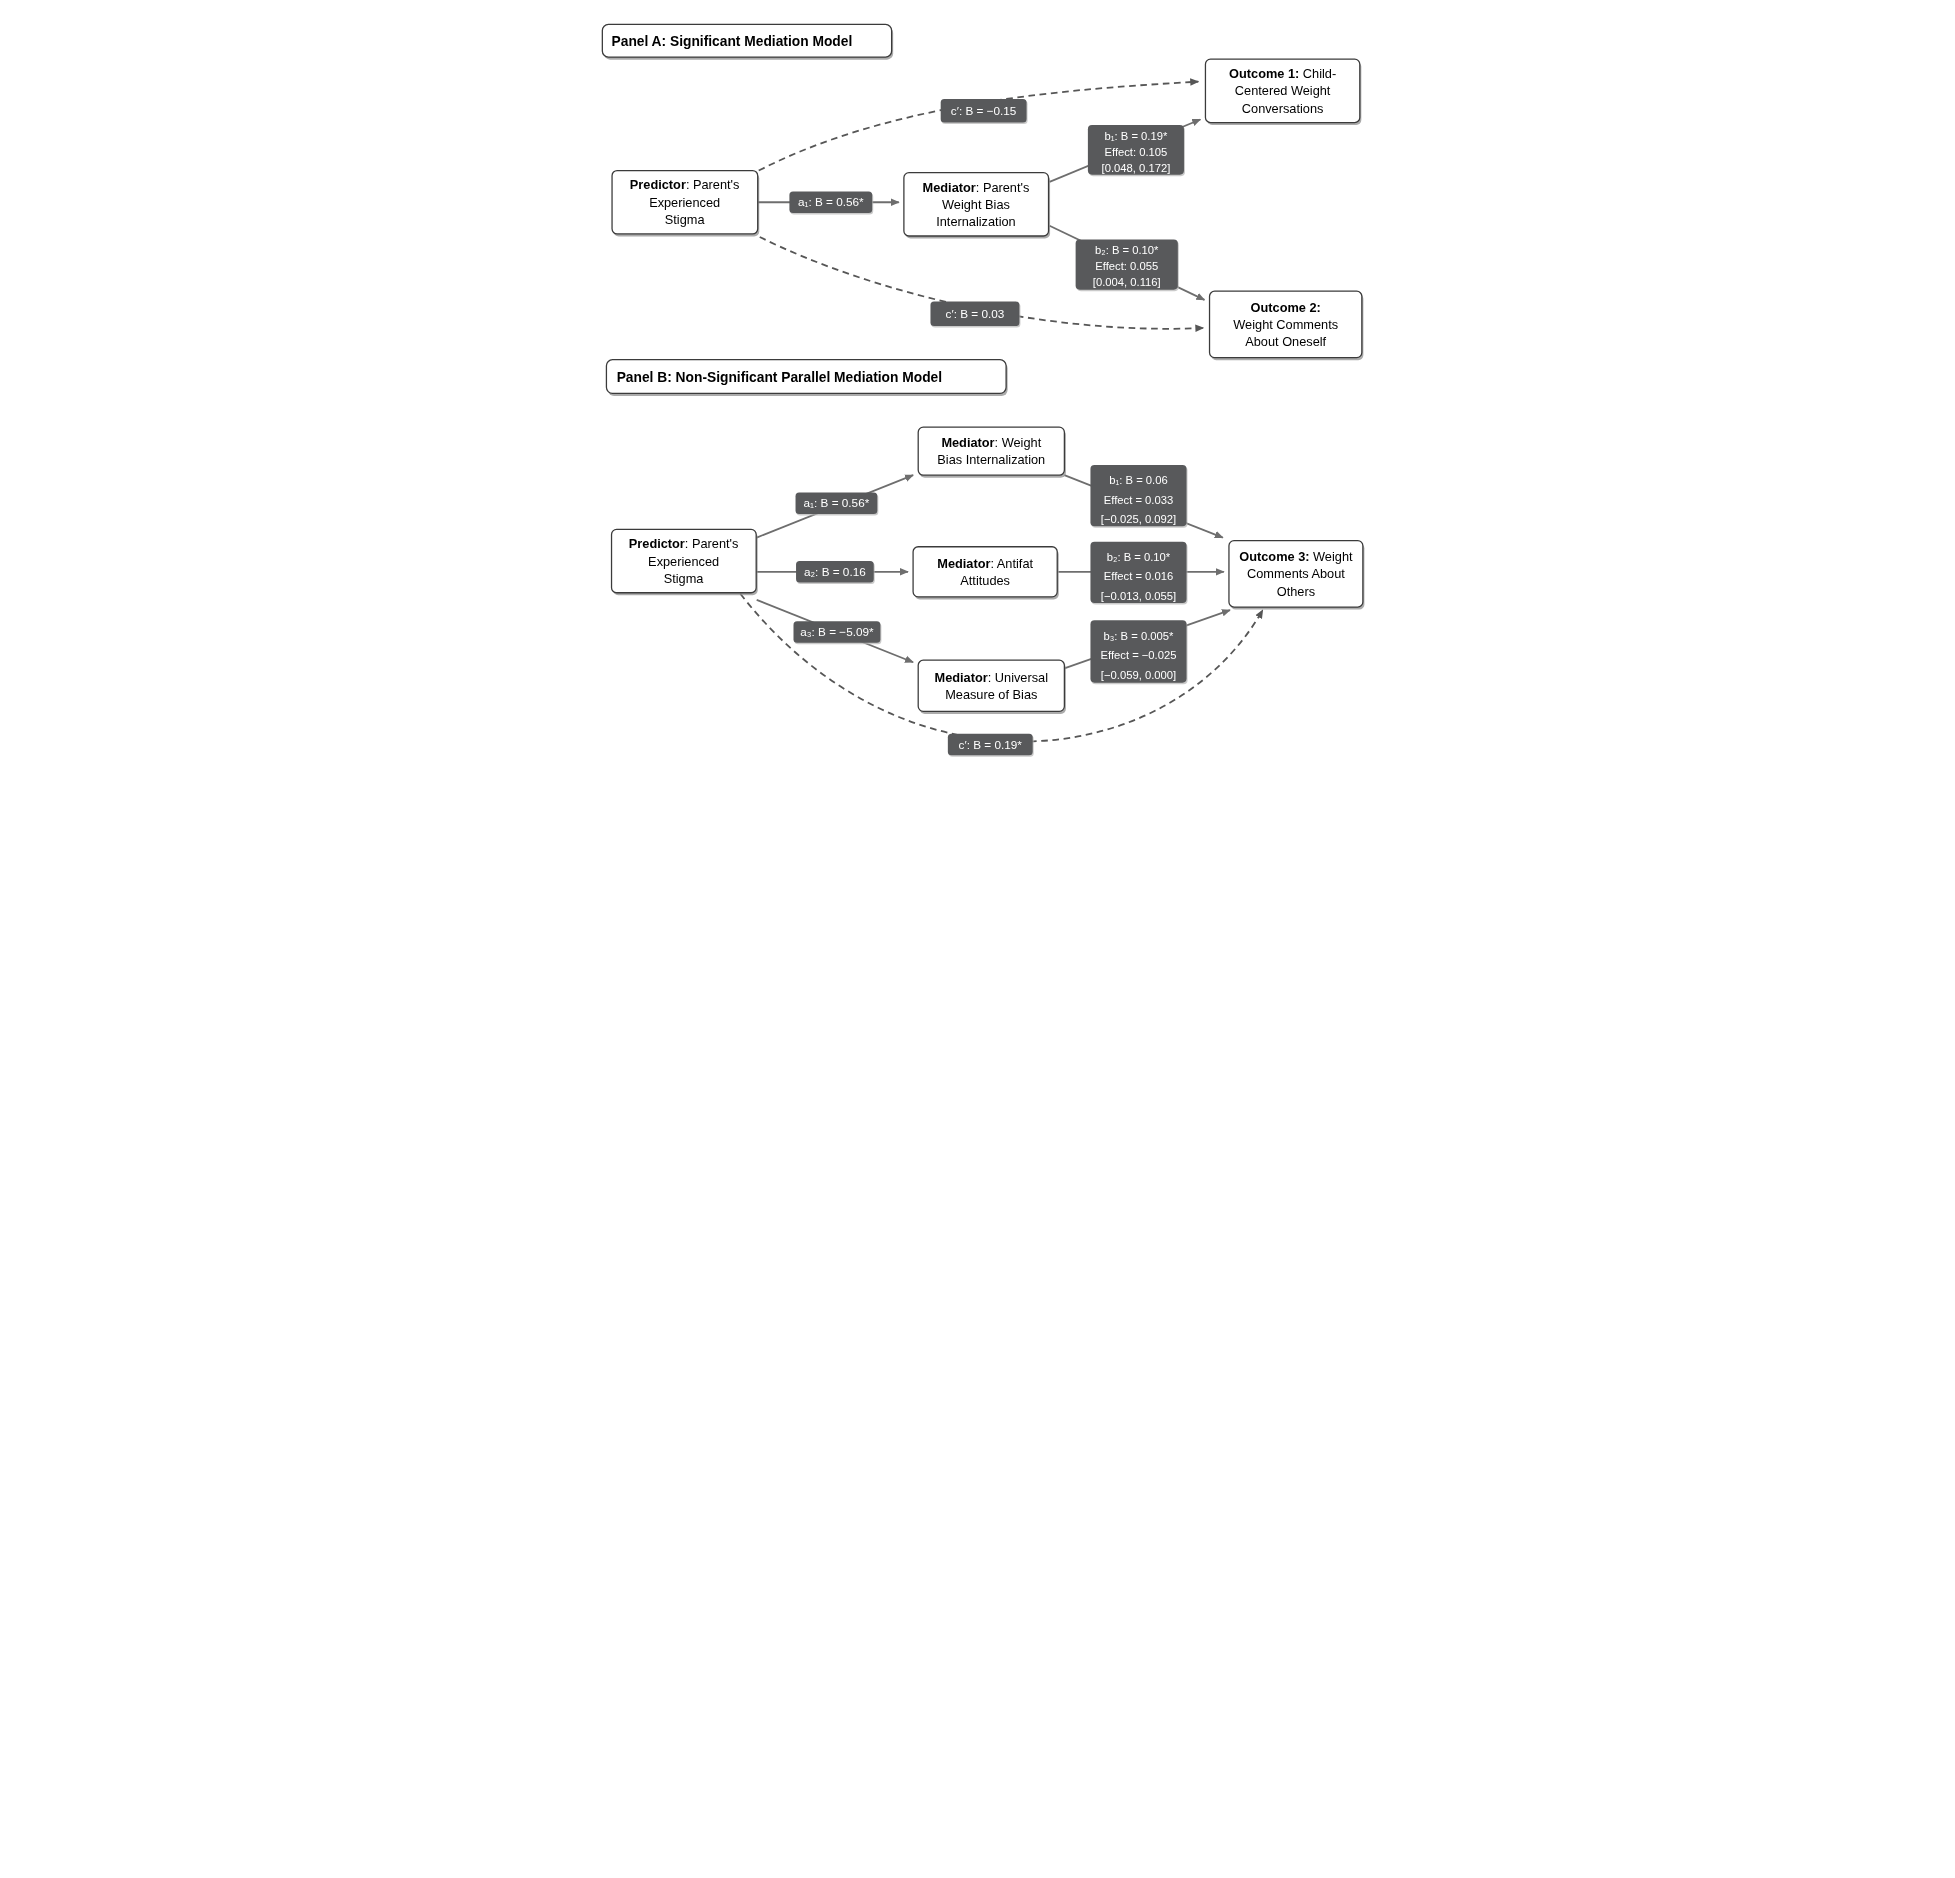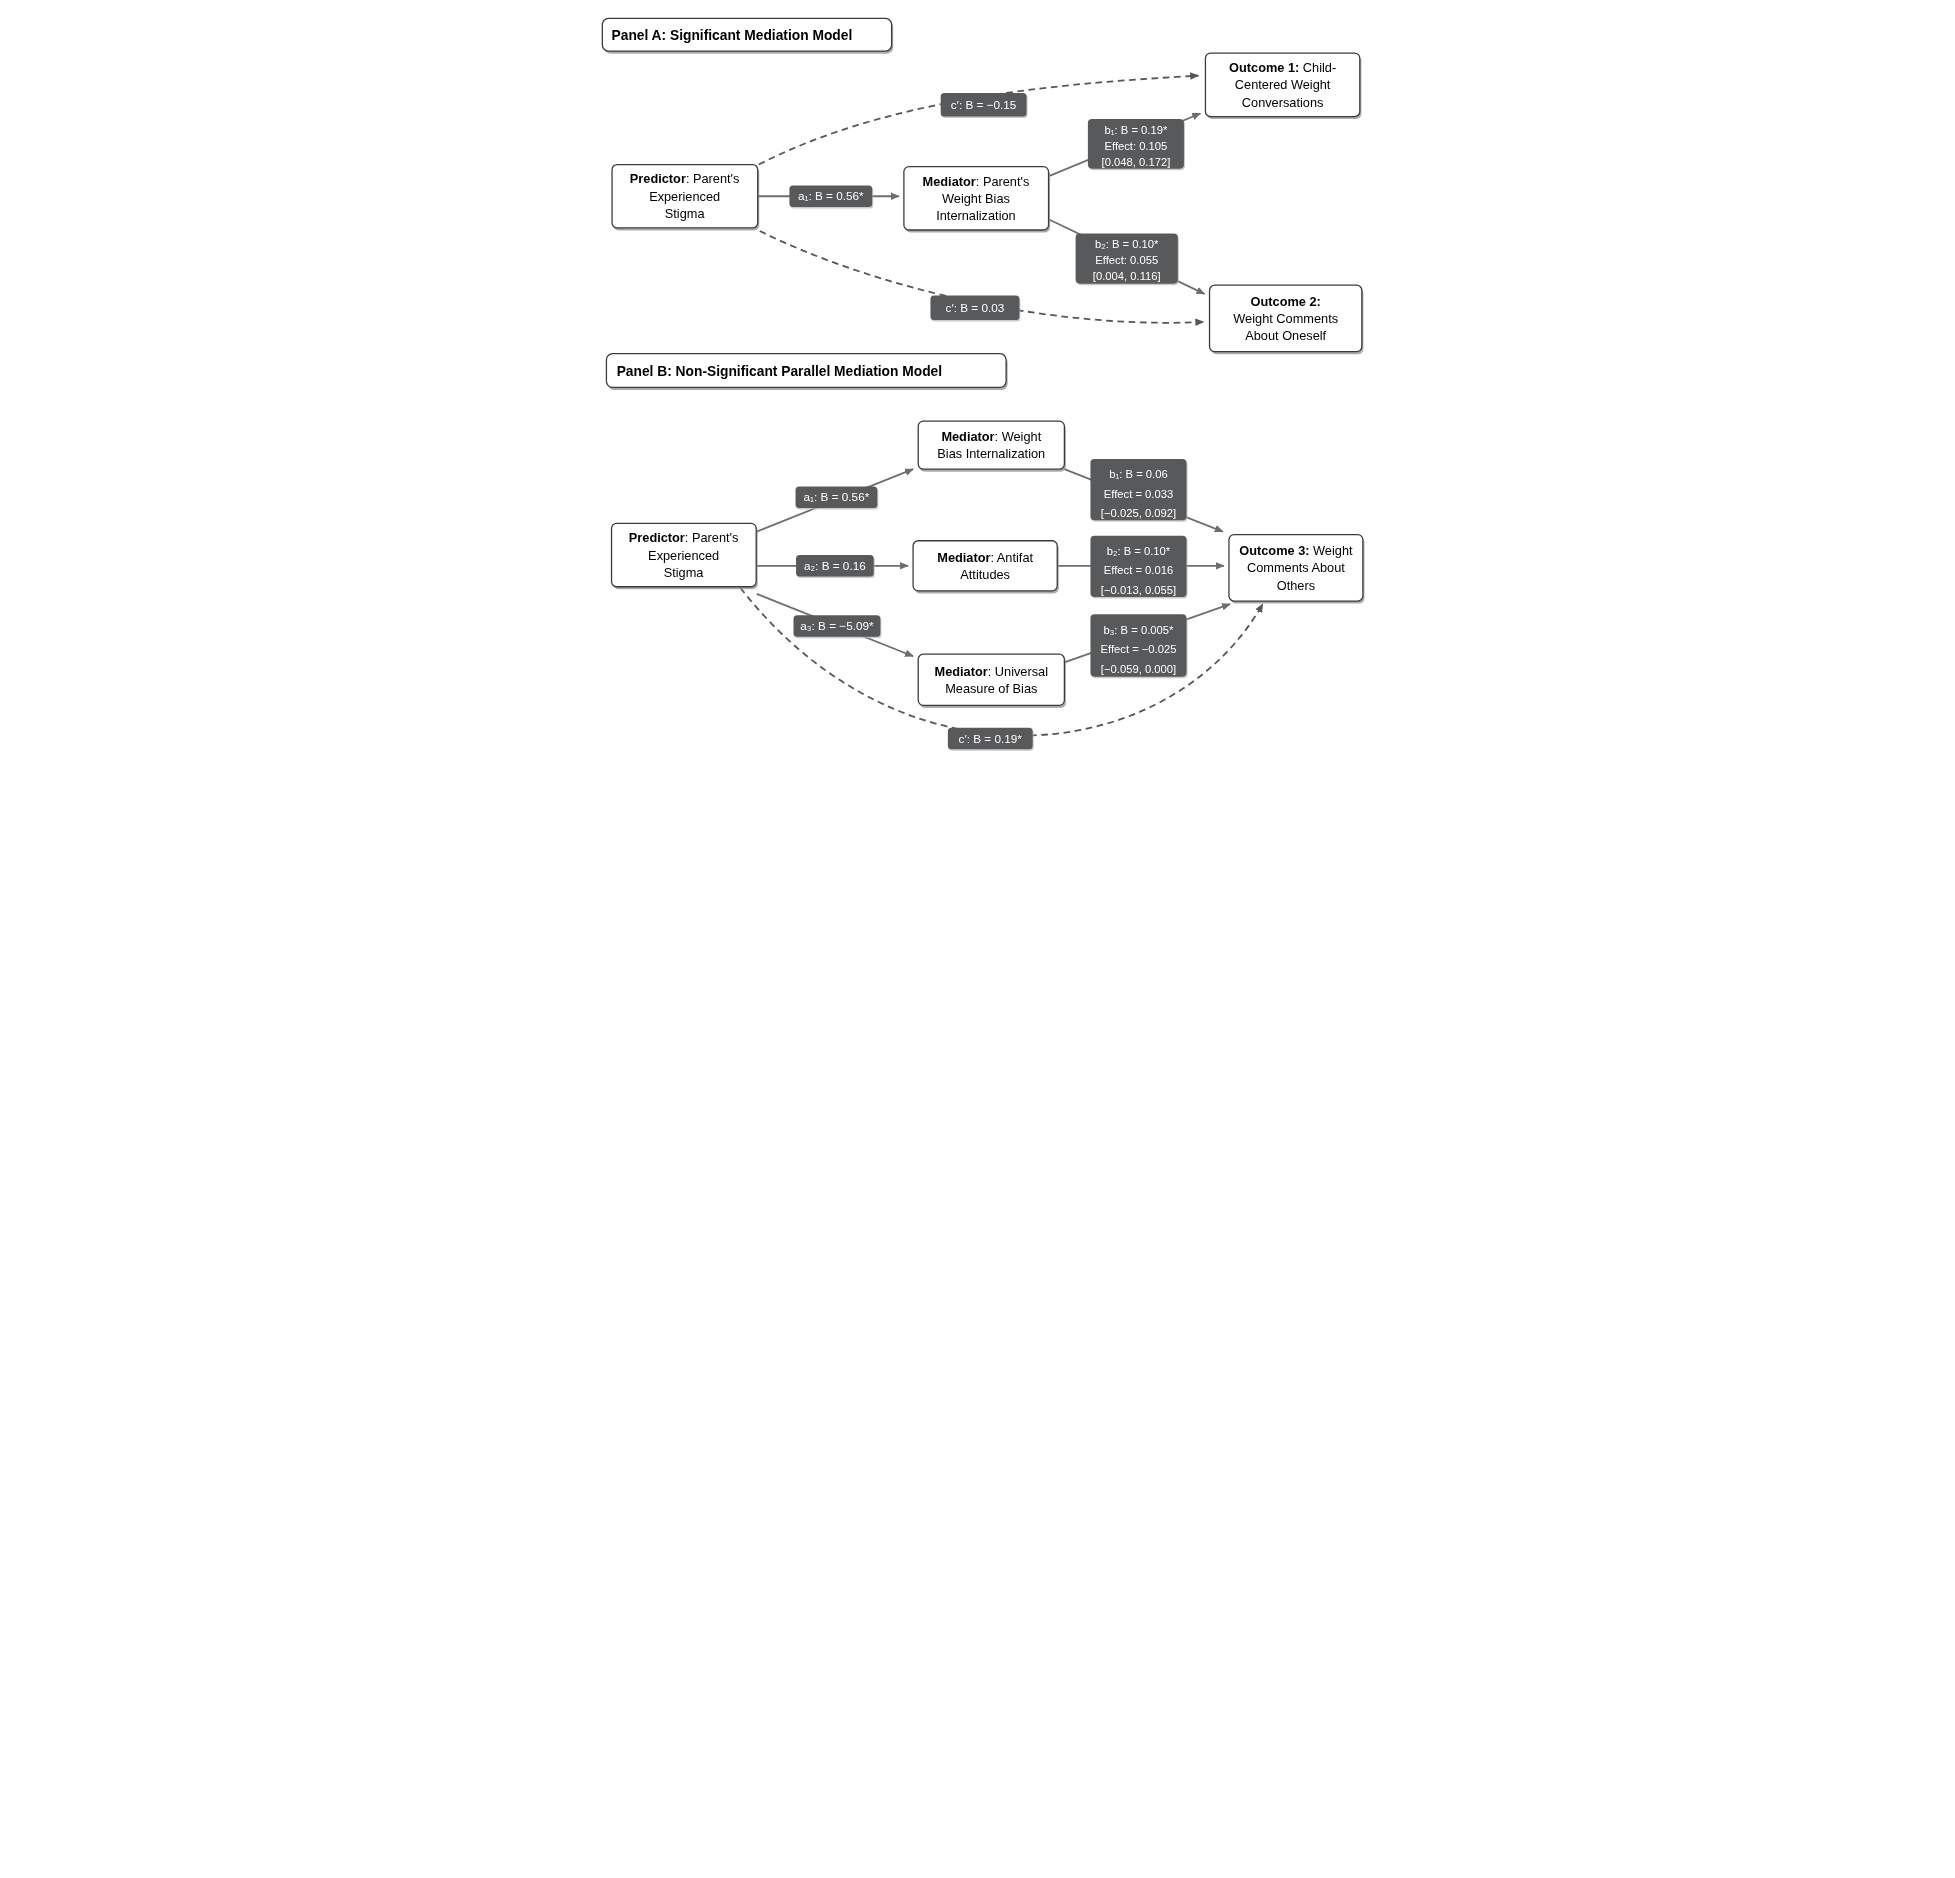--- a/index.html
+++ b/index.html
@@ -1,16 +1,16 @@
 <!DOCTYPE html>
 <html style="font-size:8.2px"><head>
 <meta charset="utf-8">
 <style>
   html,body{margin:0;padding:0;background:#ffffff;}
-  .stage{width:100%;max-width:782px;margin:0 auto;}
+  .stage{width:100%;max-width:782px;margin:6px auto;}
   svg{display:block;width:100%;height:auto;font-family:"Liberation Sans","DejaVu Sans",sans-serif;}
   .node-shadow{fill:#8f8f8f;opacity:.75;}
   .node-box{fill:#ffffff;stroke:#3b3b3b;stroke-width:2.5;}
   .title-box{fill:#ffffff;stroke:#3b3b3b;stroke-width:2.5;}
   .title-text{font-size:27px;font-weight:700;fill:#000000;}
   .node-line{font-size:25px;fill:#000000;text-anchor:middle;}
   .node-line .b{font-weight:700;}
   .label-shadow{fill:#b3b3b3;opacity:.7;}
   .label-box{fill:#58595b;stroke:none;}
   .edge-a{font-size:23px;fill:#ffffff;text-anchor:middle;}

